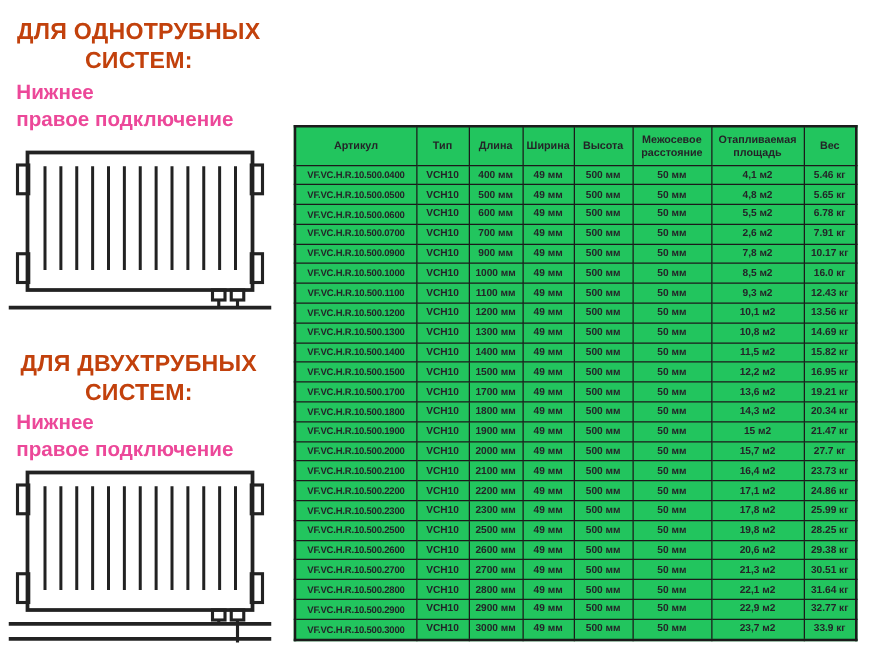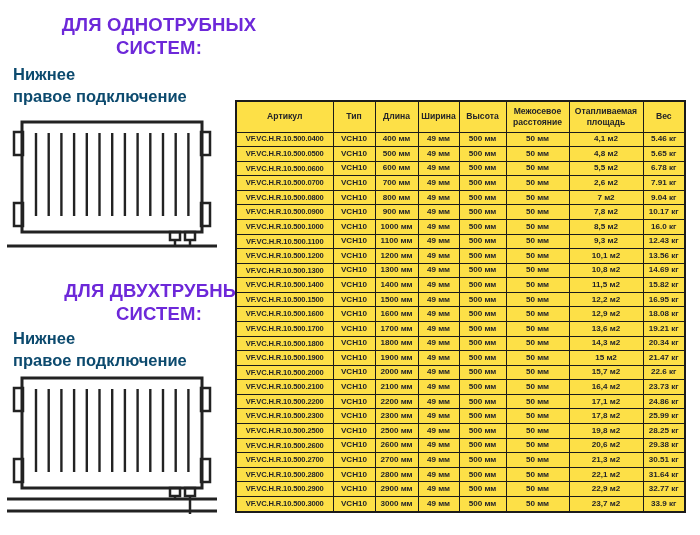--- a/index.html
+++ b/index.html
@@ -15,42 +15,42 @@
     font-family:"Liberation Sans", sans-serif;
     color:var(--ink);
     overflow:hidden;
   }
 
   
   .left-panel{position:absolute;left:0;top:0;width:232px;height:535px;}
   .section-title{
     position:absolute;left:12px;width:198px;
     font-size:18.5px;font-weight:bold;line-height:1.22;
-    text-align:center;letter-spacing:.2px;color:#6d28d9;margin-left:48px;
+    text-align:center;letter-spacing:.2px;color:#c2410c;
   }
   .section-title.t1{top:14px;}
   .section-title.t2{top:280px;}
   .conn-label{
     position:absolute;left:13px;width:210px;
     font-size:16.5px;font-weight:bold;line-height:1.32;
-    text-align:left;color:#0c4a6e;
+    text-align:left;color:#ec4899;
   }
   .conn-label.c1{top:64px;}
   .conn-label.c2{top:328px;}
   .diagram{position:absolute;left:5px;}
   .diagram.d1{top:112px;}
   .diagram.d2{top:368px;}
 
   
   .table-wrap{position:absolute;left:235px;top:100px;}
   table.spec{
     border-collapse:collapse;
     table-layout:fixed;
     width:449px;height:413px;
-    background:#fde047;
+    background:#22c55e;
     border:2px solid var(--line);
   }
   table.spec th, table.spec td{
     border:1.4px solid var(--line);
     padding:0 1px;
     text-align:center;vertical-align:middle;
     font-weight:bold;color:#242428;
     overflow:hidden;white-space:nowrap;
   }
   table.spec th{
@@ -213,30 +213,20 @@
           <td>VF.VC.H.R.10.500.0700</td>
           <td>VCH10</td>
           <td>700 мм</td>
           <td>49 мм</td>
           <td>500 мм</td>
           <td>50 мм</td>
           <td>2,6 м2</td>
           <td>7.91 кг</td>
         </tr>
         <tr>
-          <td>VF.VC.H.R.10.500.0800</td>
-          <td>VCH10</td>
-          <td>800 мм</td>
-          <td>49 мм</td>
-          <td>500 мм</td>
-          <td>50 мм</td>
-          <td>7 м2</td>
-          <td>9.04 кг</td>
-        </tr>
-        <tr>
           <td>VF.VC.H.R.10.500.0900</td>
           <td>VCH10</td>
           <td>900 мм</td>
           <td>49 мм</td>
           <td>500 мм</td>
           <td>50 мм</td>
           <td>7,8 м2</td>
           <td>10.17 кг</td>
         </tr>
         <tr>
@@ -293,30 +283,20 @@
           <td>VF.VC.H.R.10.500.1500</td>
           <td>VCH10</td>
           <td>1500 мм</td>
           <td>49 мм</td>
           <td>500 мм</td>
           <td>50 мм</td>
           <td>12,2 м2</td>
           <td>16.95 кг</td>
         </tr>
         <tr>
-          <td>VF.VC.H.R.10.500.1600</td>
-          <td>VCH10</td>
-          <td>1600 мм</td>
-          <td>49 мм</td>
-          <td>500 мм</td>
-          <td>50 мм</td>
-          <td>12,9 м2</td>
-          <td>18.08 кг</td>
-        </tr>
-        <tr>
           <td>VF.VC.H.R.10.500.1700</td>
           <td>VCH10</td>
           <td>1700 мм</td>
           <td>49 мм</td>
           <td>500 мм</td>
           <td>50 мм</td>
           <td>13,6 м2</td>
           <td>19.21 кг</td>
         </tr>
         <tr>
@@ -340,21 +320,21 @@
           <td>21.47 кг</td>
         </tr>
         <tr>
           <td>VF.VC.H.R.10.500.2000</td>
           <td>VCH10</td>
           <td>2000 мм</td>
           <td>49 мм</td>
           <td>500 мм</td>
           <td>50 мм</td>
           <td>15,7 м2</td>
-          <td>22.6 кг</td>
+          <td>27.7 кг</td>
         </tr>
         <tr>
           <td>VF.VC.H.R.10.500.2100</td>
           <td>VCH10</td>
           <td>2100 мм</td>
           <td>49 мм</td>
           <td>500 мм</td>
           <td>50 мм</td>
           <td>16,4 м2</td>
           <td>23.73 кг</td>

